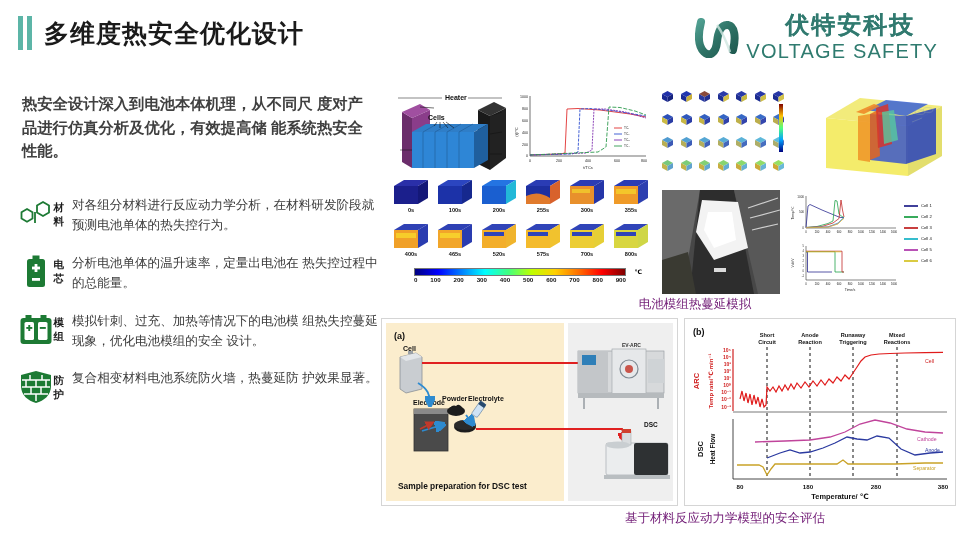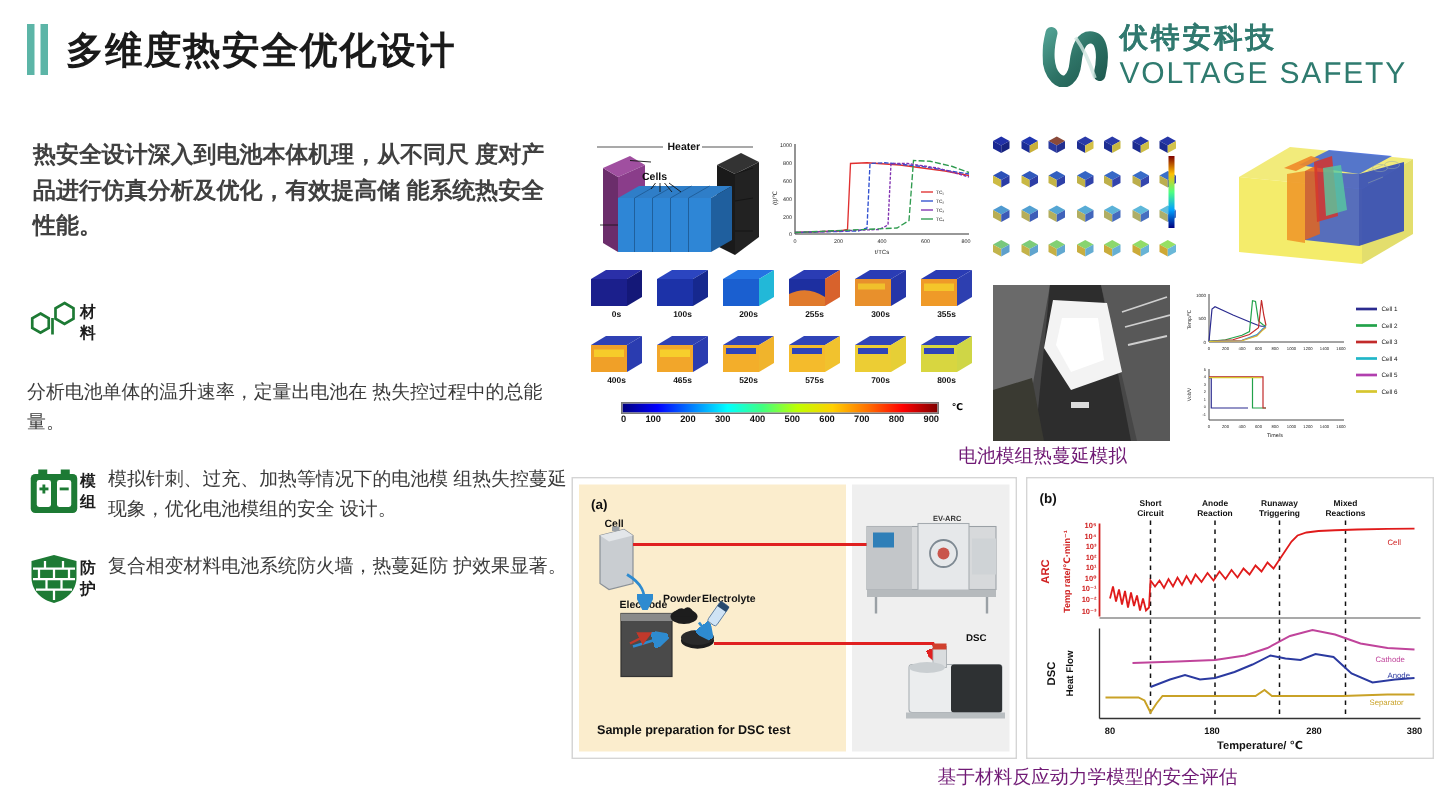--- a/index.html
+++ b/index.html
@@ -15,23 +15,23 @@
   .title-row { position:absolute; left:0; top:10px; width:620px; height:46px; display:flex; align-items:center;text-align:center; }
   .title-accent { width:16px; height:34px; margin-left:18px; margin-right:10px; position:relative; }
   .title-accent span { position:absolute; top:0; width:5px; height:34px; background:#5cb5a7; }
   .title-accent span.b1 { left:0; }
   .title-accent span.b2 { left:9px; }
   .slide-title { font-size:25px; font-weight:bold; color:#1a1a1a; letter-spacing:1px; }
 
   .logo { position:absolute; right:22px; top:14px; height:46px; display:flex; align-items:center; gap:7px; }
   .logo-mark { width:44px; height:42px; }
   .logo-text { display:flex; flex-direction:column; line-height:1; }
-  .logo-cn { font-size:19px; font-weight:bold; letter-spacing:2px;
+  .logo-cn { font-size:24px; font-weight:bold; letter-spacing:2px;
              background:linear-gradient(90deg,#2f8073,#51a596 45%,#2f7b6f);
-             -webkit-background-clip:text; background-clip:text; color:#31796f; }
+             -webkit-background-clip:text; background-clip:text; color:#31796f;margin-left:39px; }
   .logo-en { font-size:20px; font-weight:normal; letter-spacing:1.2px; color:#2f7b6f; margin-top:4px; }
 
   
   .lead { position:absolute; left:22px; top:92px; width:352px;
           font-size:15.3px; font-weight:bold; color:#404040; line-height:1.55; }
 
   .items { position:absolute; left:18px; top:192px; width:368px; }
   .item { display:flex; align-items:flex-start; margin-bottom:14px; }
   .item-icon { width:54px; flex:0 0 54px; display:flex; flex-direction:row;
                align-items:center; padding-top:2px; }
@@ -113,23 +113,36 @@
       <div class="item-icon">
         <div class="glyph">
           <svg width="34" height="30" viewBox="0 0 34 30">
             <polygon points="8,10 13.5,13.2 13.5,19.6 8,22.8 2.5,19.6 2.5,13.2" fill="none" stroke="#1d7a34" stroke-width="1.8"></polygon>
             <polygon points="24,3 30,6.5 30,13.5 24,17 18,13.5 18,6.5" fill="none" stroke="#1d7a34" stroke-width="1.8"></polygon>
             <line x1="16" y1="13" x2="16" y2="24" stroke="#1d7a34" stroke-width="1.8"></line>
           </svg>
         </div>
         <span class="cap">材料</span>
       </div>
+      <div class="item-text">对各组分材料进行反应动力学分析，在材料研发阶段就预测电池单体的热失控行为。</div>
     </div>
 
     <div class="item">
+      <div class="item-icon">
+        <div class="glyph">
+          <svg width="24" height="34" viewBox="0 0 24 34">
+            <rect x="8.5" y="0.5" width="7" height="3.5" fill="#1d7a34"></rect>
+            <rect x="3" y="4" width="18" height="28" rx="2.5" fill="#1d7a34"></rect>
+            <rect x="10.6" y="9" width="2.8" height="8" fill="#fff"></rect>
+            <rect x="8" y="11.6" width="8" height="2.8" fill="#fff"></rect>
+            <rect x="8" y="23" width="8" height="2.8" fill="#fff"></rect>
+          </svg>
+        </div>
+        <span class="cap">电芯</span>
+      </div>
       <div class="item-text">分析电池单体的温升速率，定量出电池在 热失控过程中的总能量。</div>
     </div>
 
     <div class="item">
       <div class="item-icon">
         <div class="glyph">
           <svg width="34" height="32" viewBox="0 0 34 32">
             <rect x="6.5" y="1" width="6" height="3" fill="#1d7a34"></rect>
             <rect x="21.5" y="1" width="6" height="3" fill="#1d7a34"></rect>
             <rect x="1.5" y="4" width="31" height="26" rx="3" fill="#1d7a34"></rect>

